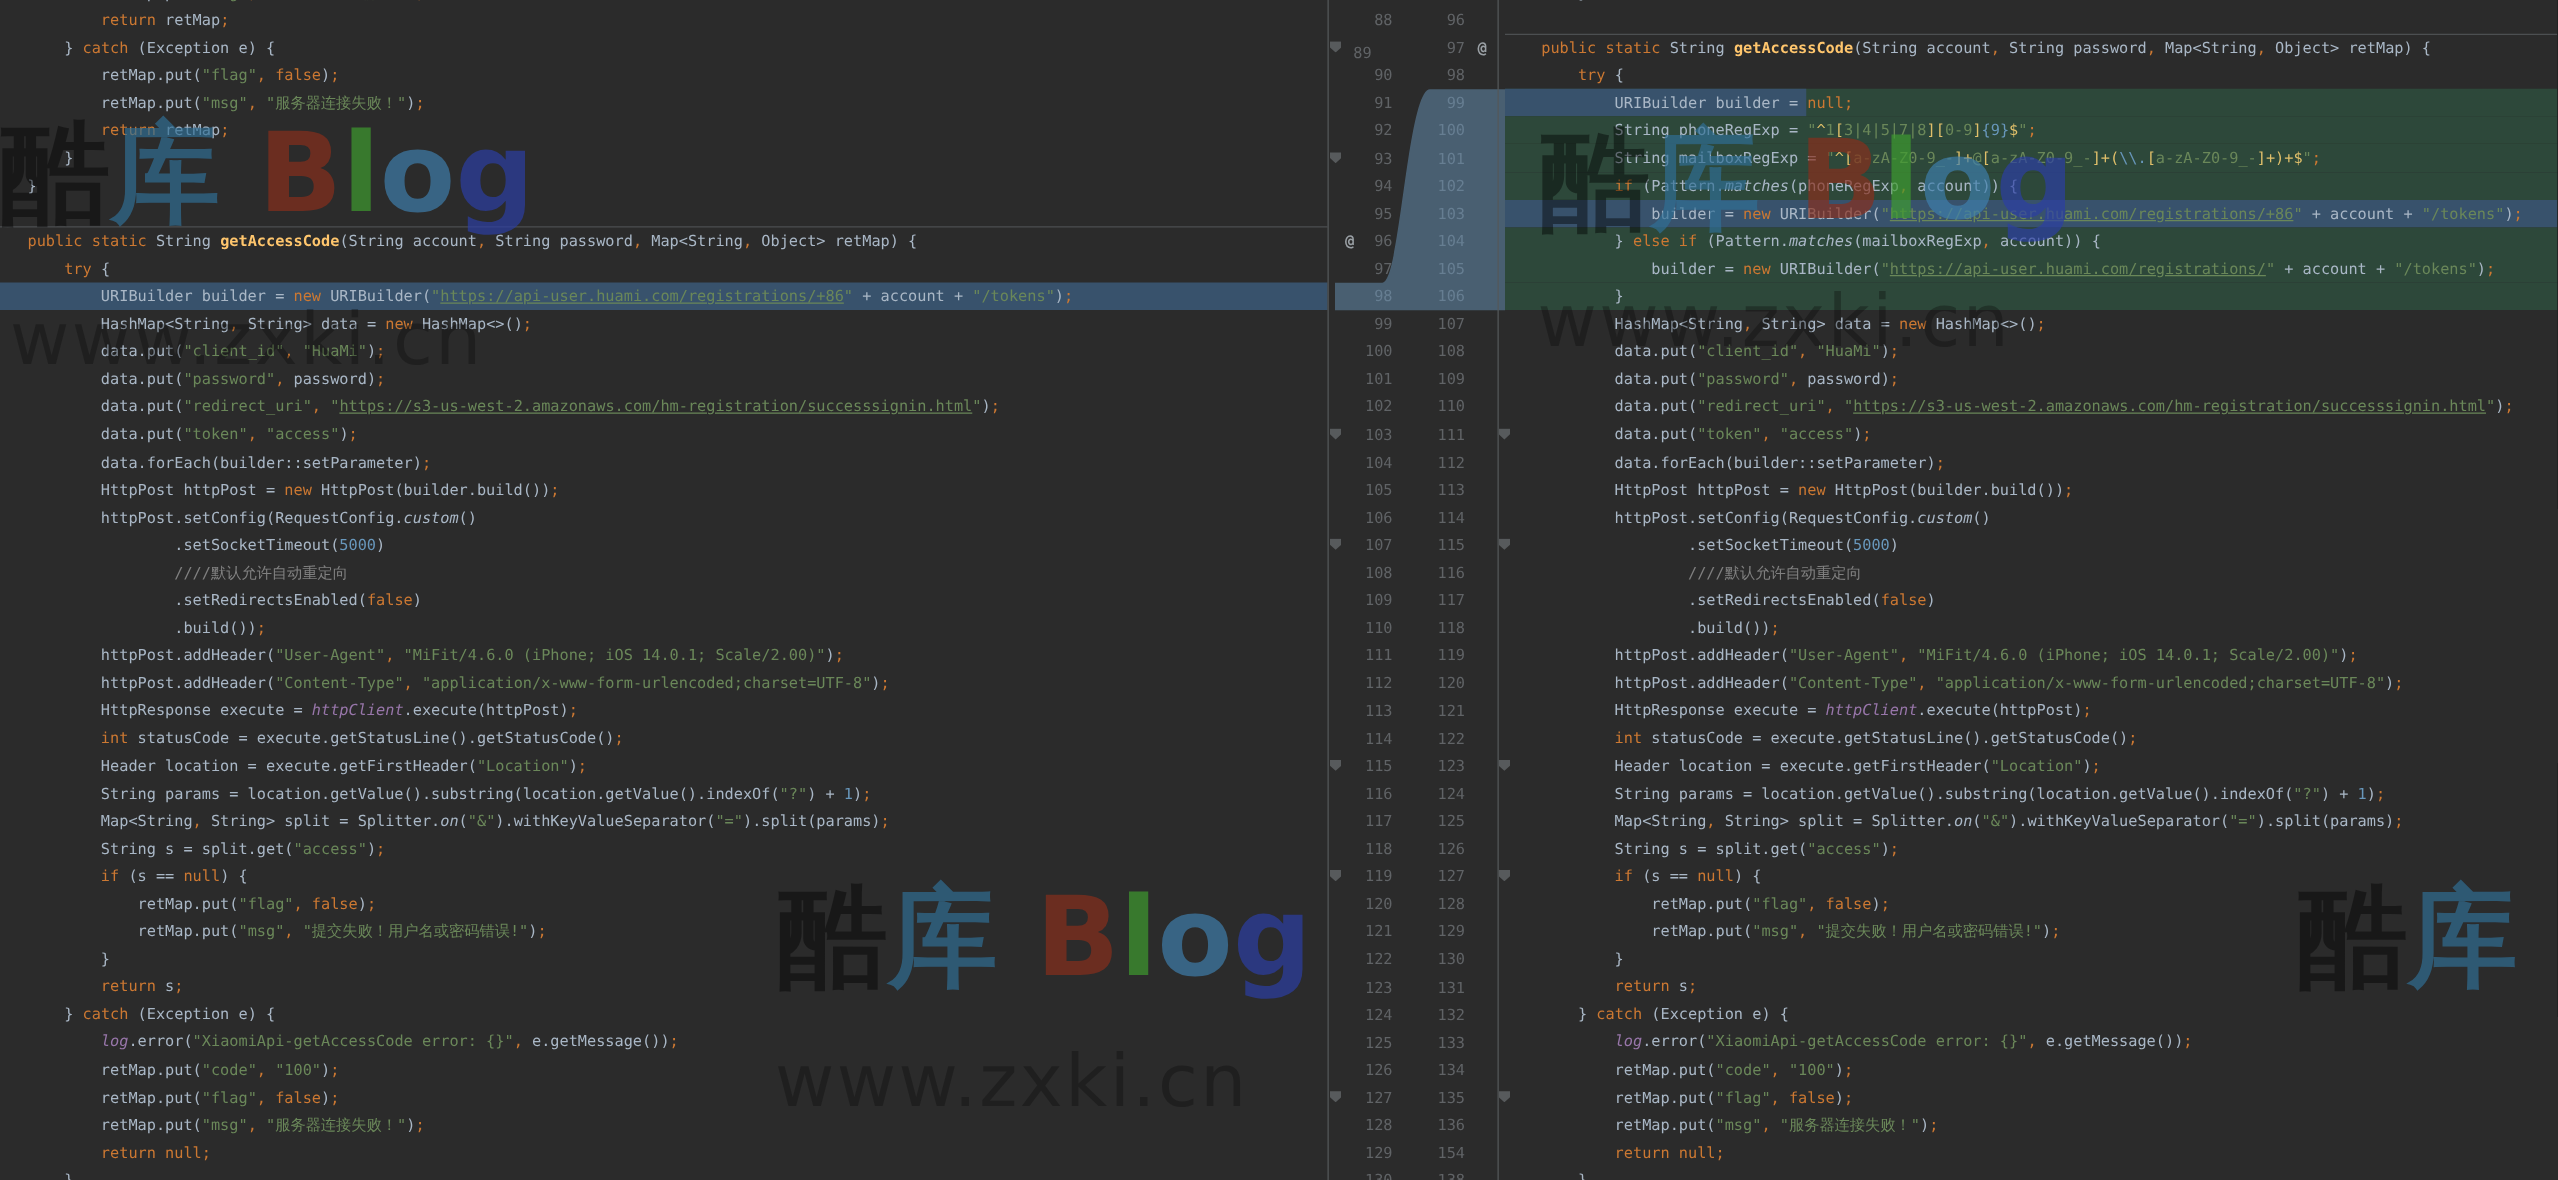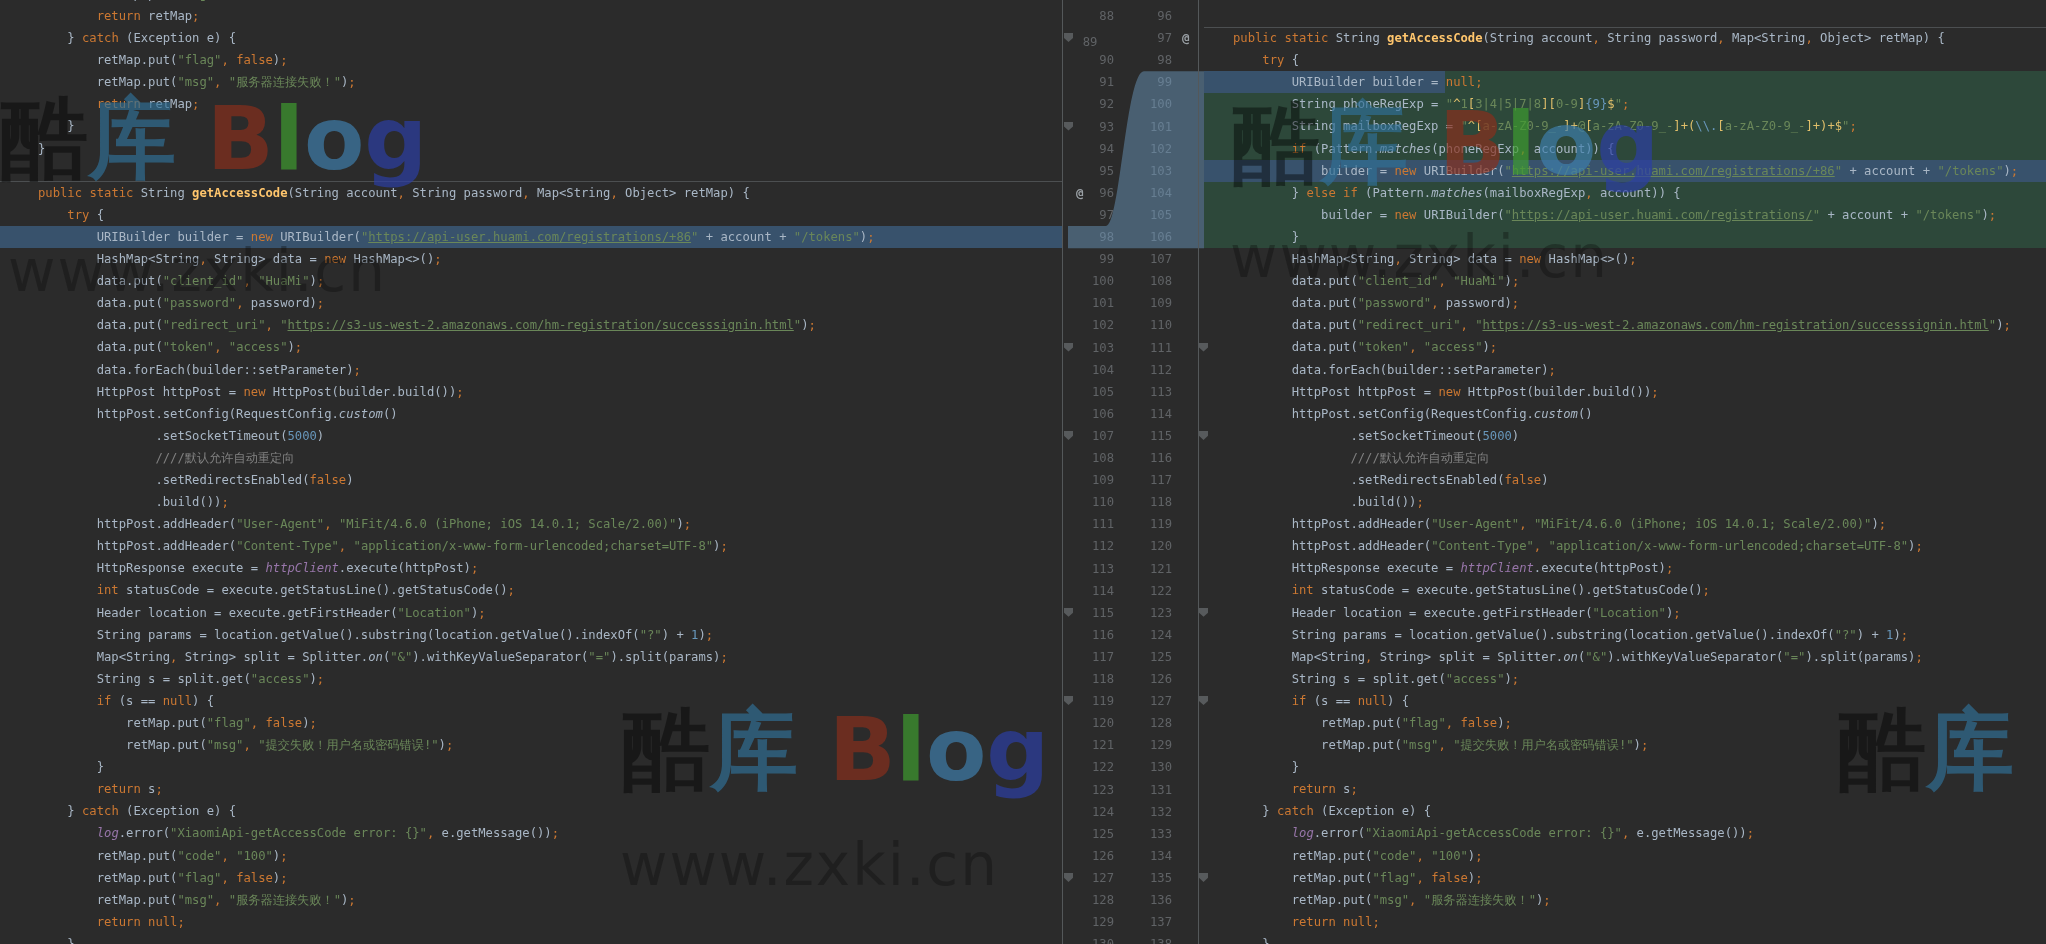--- a/index.html
+++ b/index.html
@@ -3,21 +3,21 @@
 <meta charset="utf-8">
 <style>
   html,body{margin:0;padding:0;background:#1e1e1e;}
   #stage{position:relative;width:2046px;height:944px;overflow:hidden;background:#2b2b2b;
          font-family:"DejaVu Sans Mono","Liberation Mono",monospace;}
   .rows{position:absolute;top:-17.1px;width:100%;}
   #left-editor{position:absolute;left:0;top:0;width:1062px;height:944px;}
   #right-editor{position:absolute;left:1204px;top:0;width:842px;height:944px;}
   .row{position:relative;height:22.1px;line-height:22.1px;white-space:pre;
        font-size:12.2px;color:var(--default);}
-  #left-editor .row{padding-left:38px;}
+  #left-editor .row{padding-left:22px;}
   #right-editor .row{padding-left:29px;}
   .bg-blue{background:var(--changed_bg);}
   .bg-green{background:var(--inserted_bg);}
   .bg-mix{background:var(--inserted_bg);}
   .wordblue{position:absolute;left:0;top:0;width:241px;height:100%;background:var(--changed_bg);}
   .code{position:relative;z-index:2;}
   .tk-d{color:var(--default);} .tk-k{color:var(--keyword);} .tk-s{color:var(--string);}
   .tk-u{color:var(--string);text-decoration:underline;margin-top:20px;}
   .tk-n{color:var(--number);} .tk-b{color:var(--number);}
   .tk-c{color:var(--comment);} .tk-m{color:var(--method);font-weight:bold;}
@@ -179,21 +179,21 @@
         <span class="lnum lnum-r" style="top: 690.1px;">127</span>
         <span class="lnum lnum-r" style="top: 712.2px;">128</span>
         <span class="lnum lnum-r" style="top: 734.3px;">129</span>
         <span class="lnum lnum-r" style="top: 756.4px;">130</span>
         <span class="lnum lnum-r" style="top: 778.5px; text-align: right;">131</span>
         <span class="lnum lnum-r" style="top: 800.6px;">132</span>
         <span class="lnum lnum-r" style="top: 822.7px;">133</span>
         <span class="lnum lnum-r" style="top: 844.8px;">134</span>
         <span class="lnum lnum-r" style="top: 866.9px;">135</span>
         <span class="lnum lnum-r" style="top: 889px;">136</span>
-        <span class="lnum lnum-r" style="top: 911.1px;">137</span>
+        <span class="lnum lnum-r" style="top: 911.1px;">154</span>
         <span class="lnum lnum-r" style="top: 933.2px;">138</span>
       </div>
     <div id="gutter-icons">
         <div class="fold" style="left: 2px; top: 33.1px;"></div>
         <div class="fold" style="left: 2px; top: 121.5px;"></div>
         <div class="fold" style="left: 2px; top: 342.5px;"></div>
         <div class="fold" style="left: 2px; top: 430.9px;"></div>
         <div class="fold" style="left: 2px; top: 607.7px;"></div>
         <div class="fold" style="left: 2px; top: 696.1px;"></div>
         <div class="fold" style="left: 2px; top: 872.9px;"></div>

